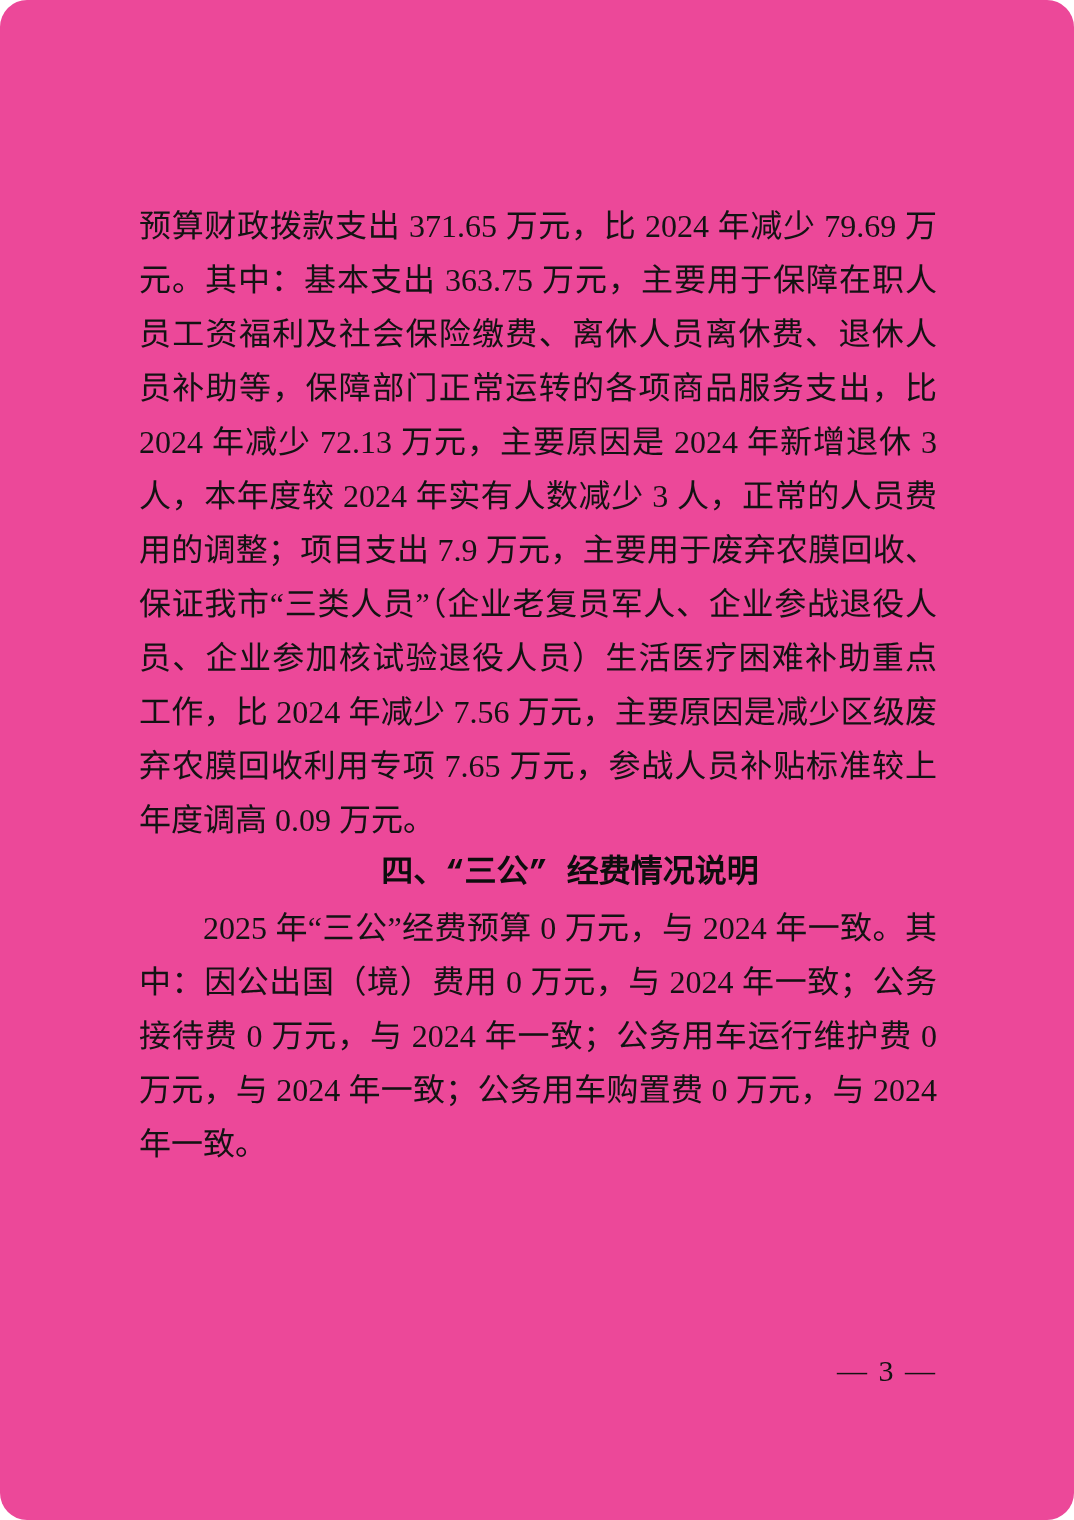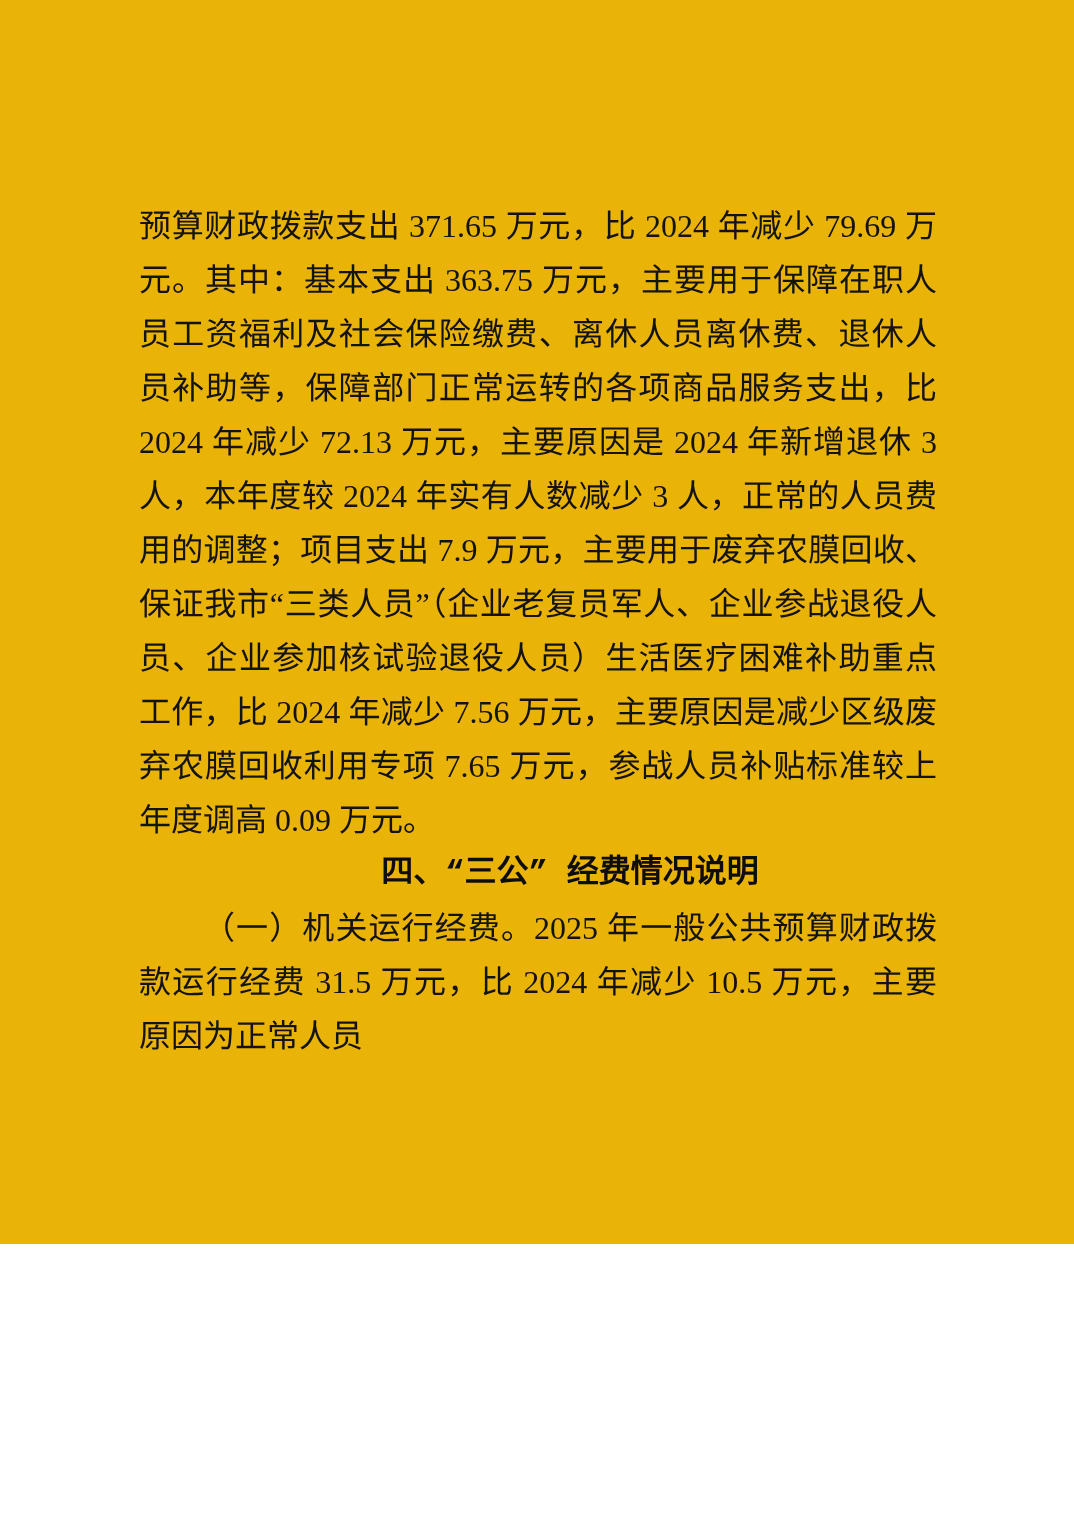--- a/index.html
+++ b/index.html
@@ -4,25 +4,26 @@
 <style>
   * { margin: 0; padding: 0; box-sizing: border-box; }
 
   html, body {
     background: #ffffff;
   }
 
   .page {
     position: relative;
     width: 1074px;
-    height: 1244px;
-    background: #eab308;
+    height: 1520px;
+    background: #ec4899;
     overflow: hidden;
     font-family: "Liberation Serif", "DejaVu Serif", serif;
     color: #111111;
+    border-radius: 27px;
   }
 
   .content {
     position: absolute;
     left: 139px;
     top: 199px;
     width: 798px;
   }
 
   .body-para {
@@ -61,16 +62,16 @@
     white-space: nowrap;
   }
 </style>
 </head>
 <body>
 
 <div class="page">
   <div class="content">
     <p class="body-para no-indent">预算财政拨款支出 371.65 万元，比 2024 年减少 79.69 万元。其中：基本支出 363.75 万元，主要用于保障在职人员工资福利及社会保险缴费、离休人员离休费、退休人员补助等，保障部门正常运转的各项商品服务支出，比 2024 年减少 72.13 万元，主要原因是 2024 年新增退休 3 人，本年度较 2024 年实有人数减少 3 人，正常的人员费用的调整；项目支出 7.9 万元，主要用于废弃农膜回收、保证我市“三类人员”（企业老复员军人、企业参战退役人员、企业参加核试验退役人员）生活医疗困难补助重点工作，比 2024 年减少 7.56 万元，主要原因是减少区级废弃农膜回收利用专项 7.65 万元，参战人员补贴标准较上年度调高 0.09 万元。</p>
     <h2 class="heading">四、“三公” 经费情况说明</h2>
-    <p class="body-para indent">（一）机关运行经费。2025 年一般公共预算财政拨款运行经费 31.5 万元，比 2024 年减少 10.5 万元，主要原因为正常人员</p>
+    <p class="body-para indent">2025 年“三公”经费预算 0 万元，与 2024 年一致。其中：因公出国（境）费用 0 万元，与 2024 年一致；公务接待费 0 万元，与 2024 年一致；公务用车运行维护费 0 万元，与 2024 年一致；公务用车购置费 0 万元，与 2024 年一致。</p>
   </div>
   <div class="page-number">— 3 —</div>
 </div>
 
 </body></html>

